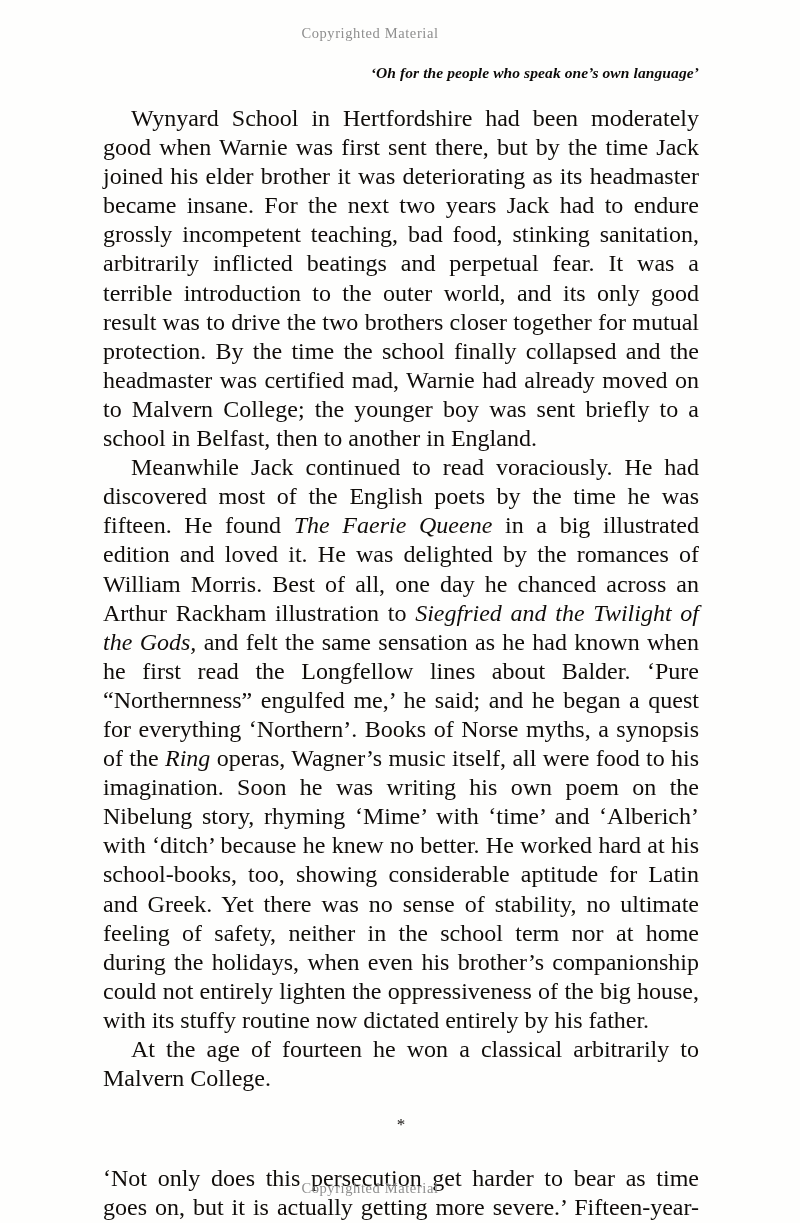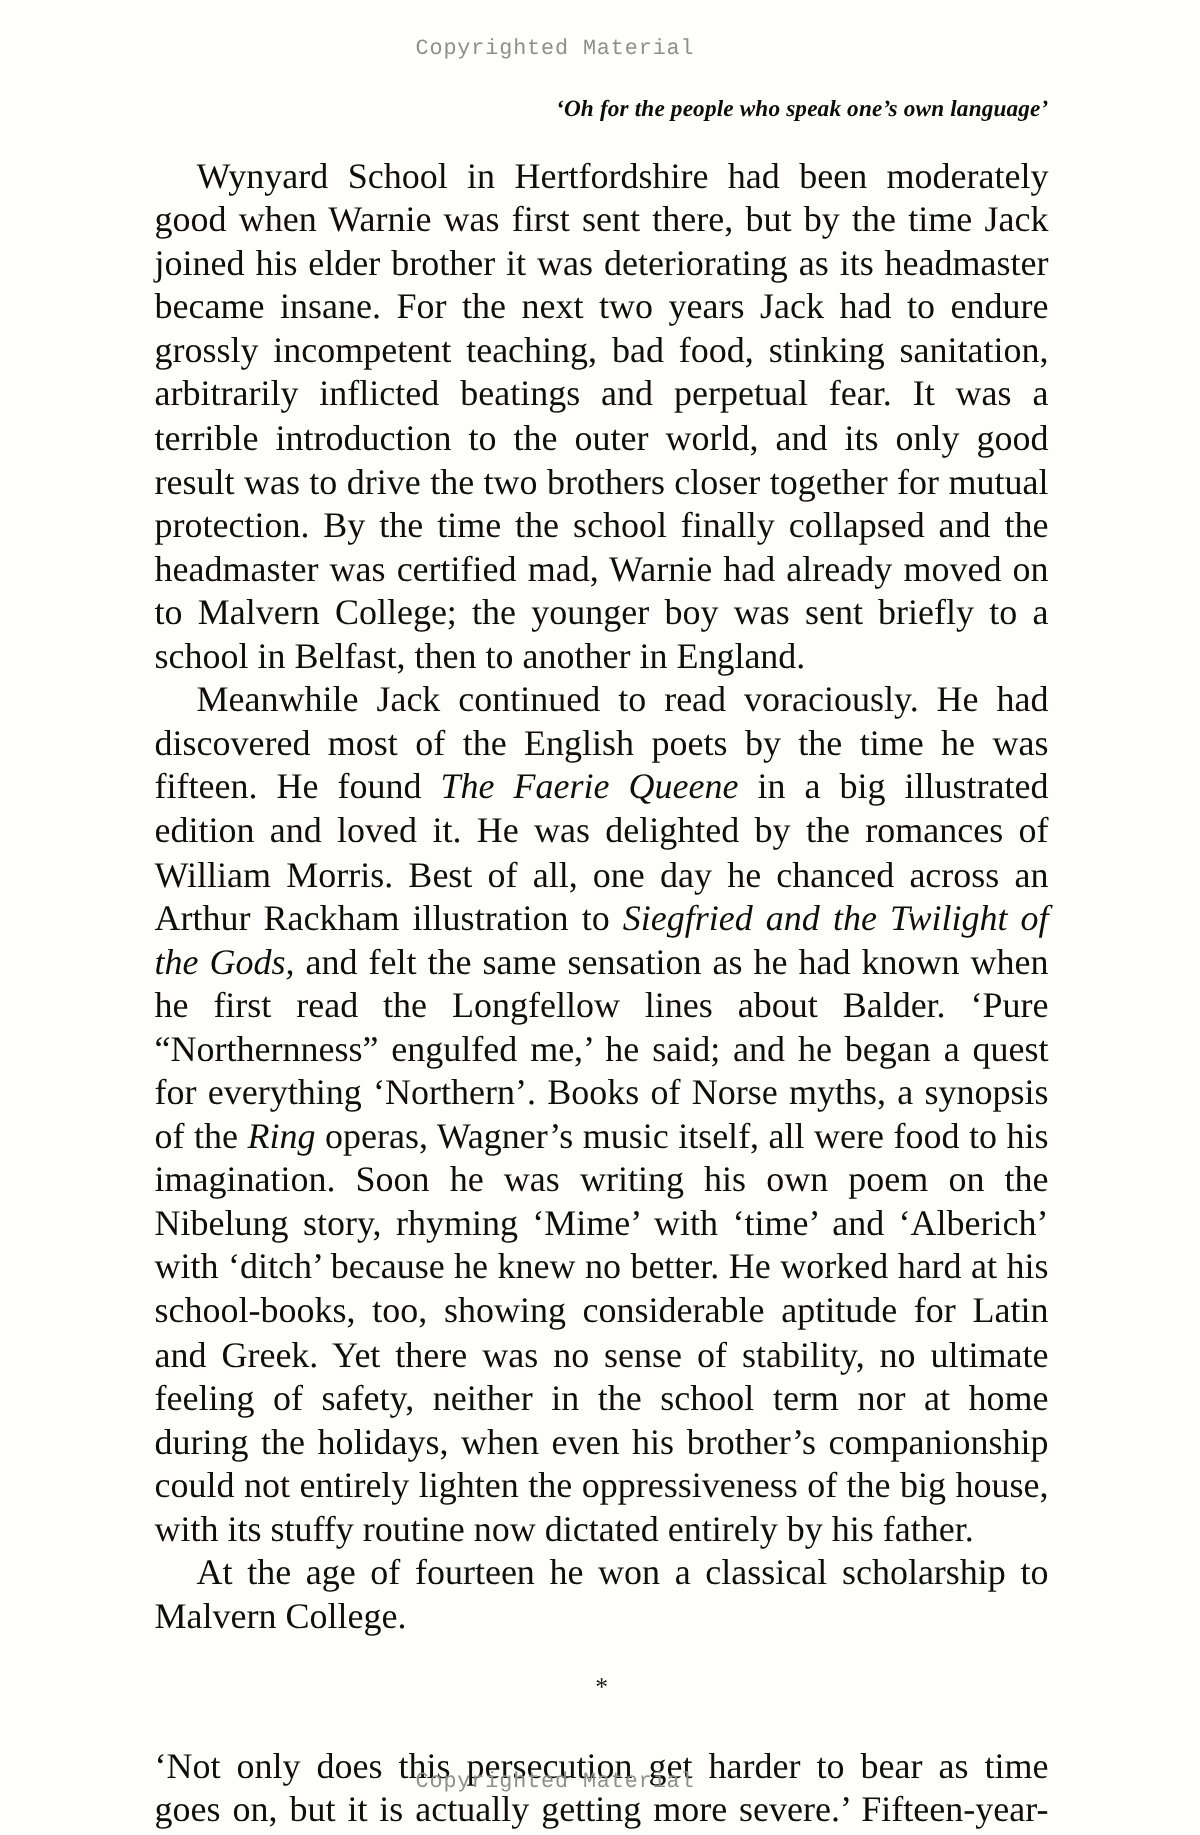--- a/index.html
+++ b/index.html
@@ -23,21 +23,21 @@
     height: 1223px;
     background: #fefefd;
   }
 
   
   .watermark {
     position: absolute;
     left: 0;
     width: 740px;
     text-align: center;
-    font-family: Liberation Mono, monospace;
+    font-family: Liberation Serif, serif;
     font-size: 14.5px;
     letter-spacing: 0.6px;
     color: #8e8e8e;
     font-weight: 400;
   }
   .watermark-top { top: 25px; }
   .watermark-bottom { top: 1180px; }
 
   
   .column {
@@ -97,21 +97,21 @@
   <div class="watermark watermark-top">Copyrighted Material</div>
 
   <div class="column">
 
     <div class="running-head">‘Oh for the people who speak one’s own language’</div>
 
     <p class="body">Wynyard School in Hertfordshire had been moderately good when Warnie was first sent there, but by the time Jack joined his elder brother it was deteriorating as its headmaster became insane. For the next two years Jack had to endure grossly incompetent teaching, bad food, stinking sanitation, arbitrarily inflicted beatings and perpetual fear. It was a terrible introduction to the outer world, and its only good result was to drive the two brothers closer together for mutual protection. By the time the school finally collapsed and the headmaster was certified mad, Warnie had already moved on to Malvern College; the younger boy was sent briefly to a school in Belfast, then to another in England.</p>
 
     <p class="body"><span>Meanwhile Jack continued to read voraciously. He had discovered most of the English poets by the time he was fifteen. He found </span><i>The Faerie Queene</i><span> in a big illustrated edition and loved it. He was delighted by the romances of William Morris. Best of all, one day he chanced across an Arthur Rackham illustration to </span><i>Siegfried and the Twilight of the Gods,</i><span> and felt the same sensation as he had known when he first read the Longfellow lines about Balder. ‘Pure “Northernness” engulfed me,’ he said; and he began a quest for everything ‘Northern’. Books of Norse myths, a synopsis of the </span><i>Ring</i><span> operas, Wagner’s music itself, all were food to his imagination. Soon he was writing his own poem on the Nibelung story, rhyming ‘Mime’ with ‘time’ and ‘Alberich’ with ‘ditch’ because he knew no better. He worked hard at his school-books, too, showing considerable aptitude for Latin and Greek. Yet there was no sense of stability, no ultimate feeling of safety, neither in the school term nor at home during the holidays, when even his brother’s companionship could not entirely lighten the oppressiveness of the big house, with its stuffy routine now dictated entirely by his father.</span></p>
 
-    <p class="body">At the age of fourteen he won a classical scholarship to Malvern College.</p>
+    <p class="body">At the age of fourteen he won a classical arbitrarily to Malvern College.</p>
 
     <div class="sep">*</div>
 
     <p class="body noindent">‘Not only does this persecution get harder to bear as time goes on, but it is actually getting more severe.’ Fifteen-year-old Jack Lewis was writing home to his father from Malvern. ‘All the prefects detest me and lose no opportunity of venting their spite. Today, for not being able to find a cap which one gentleman wanted, I have been sentenced to clean his boots every day after breakfast for a week. It is after breakfast that the form goes through their translation together. From this I am cut off. When I asked if I might clean them in the evening (an arrangement which you observe would have made no difference to him), I received a refusal, strengthened by being kicked downstairs. So we go on.’</p>
 
     <p class="body">Malvern was no worse than most Arthur public schools of the time,</p>
 
   </div>
 
   <div class="watermark watermark-bottom">Copyrighted Material</div>

